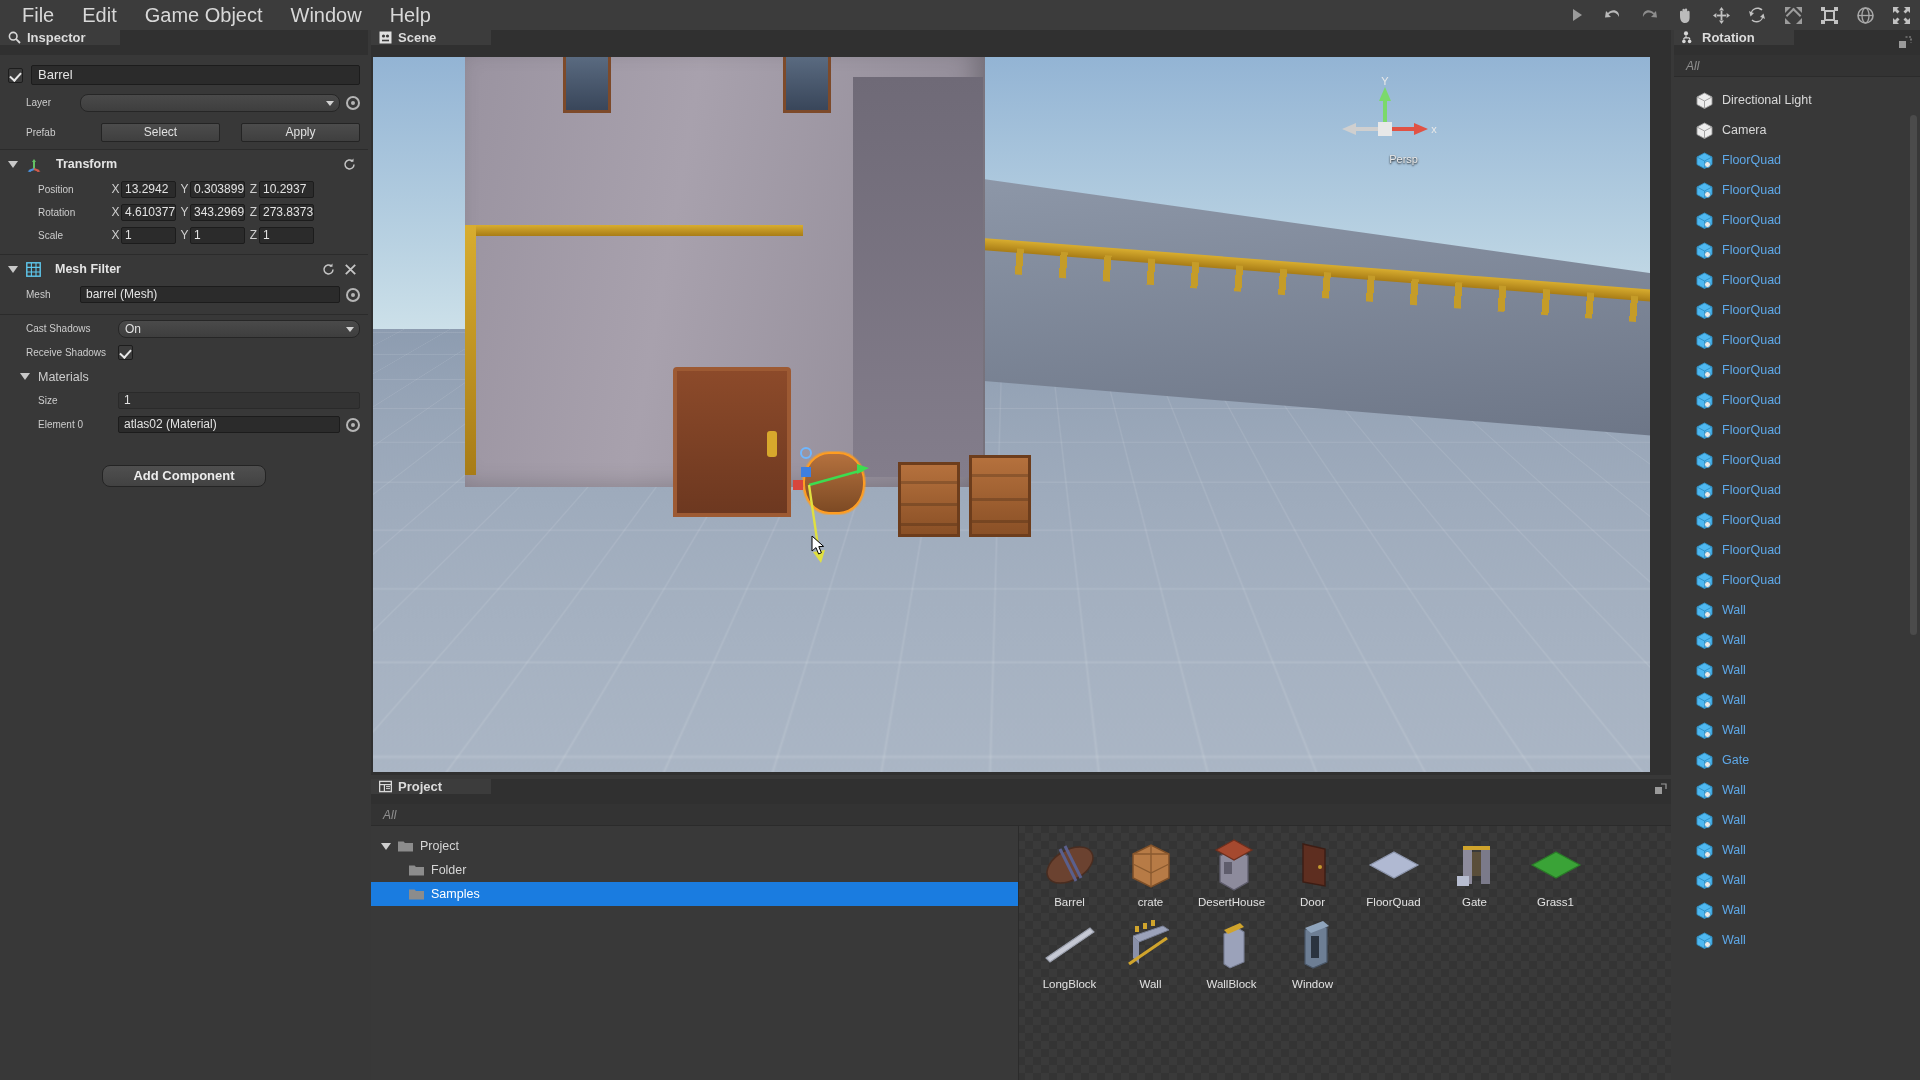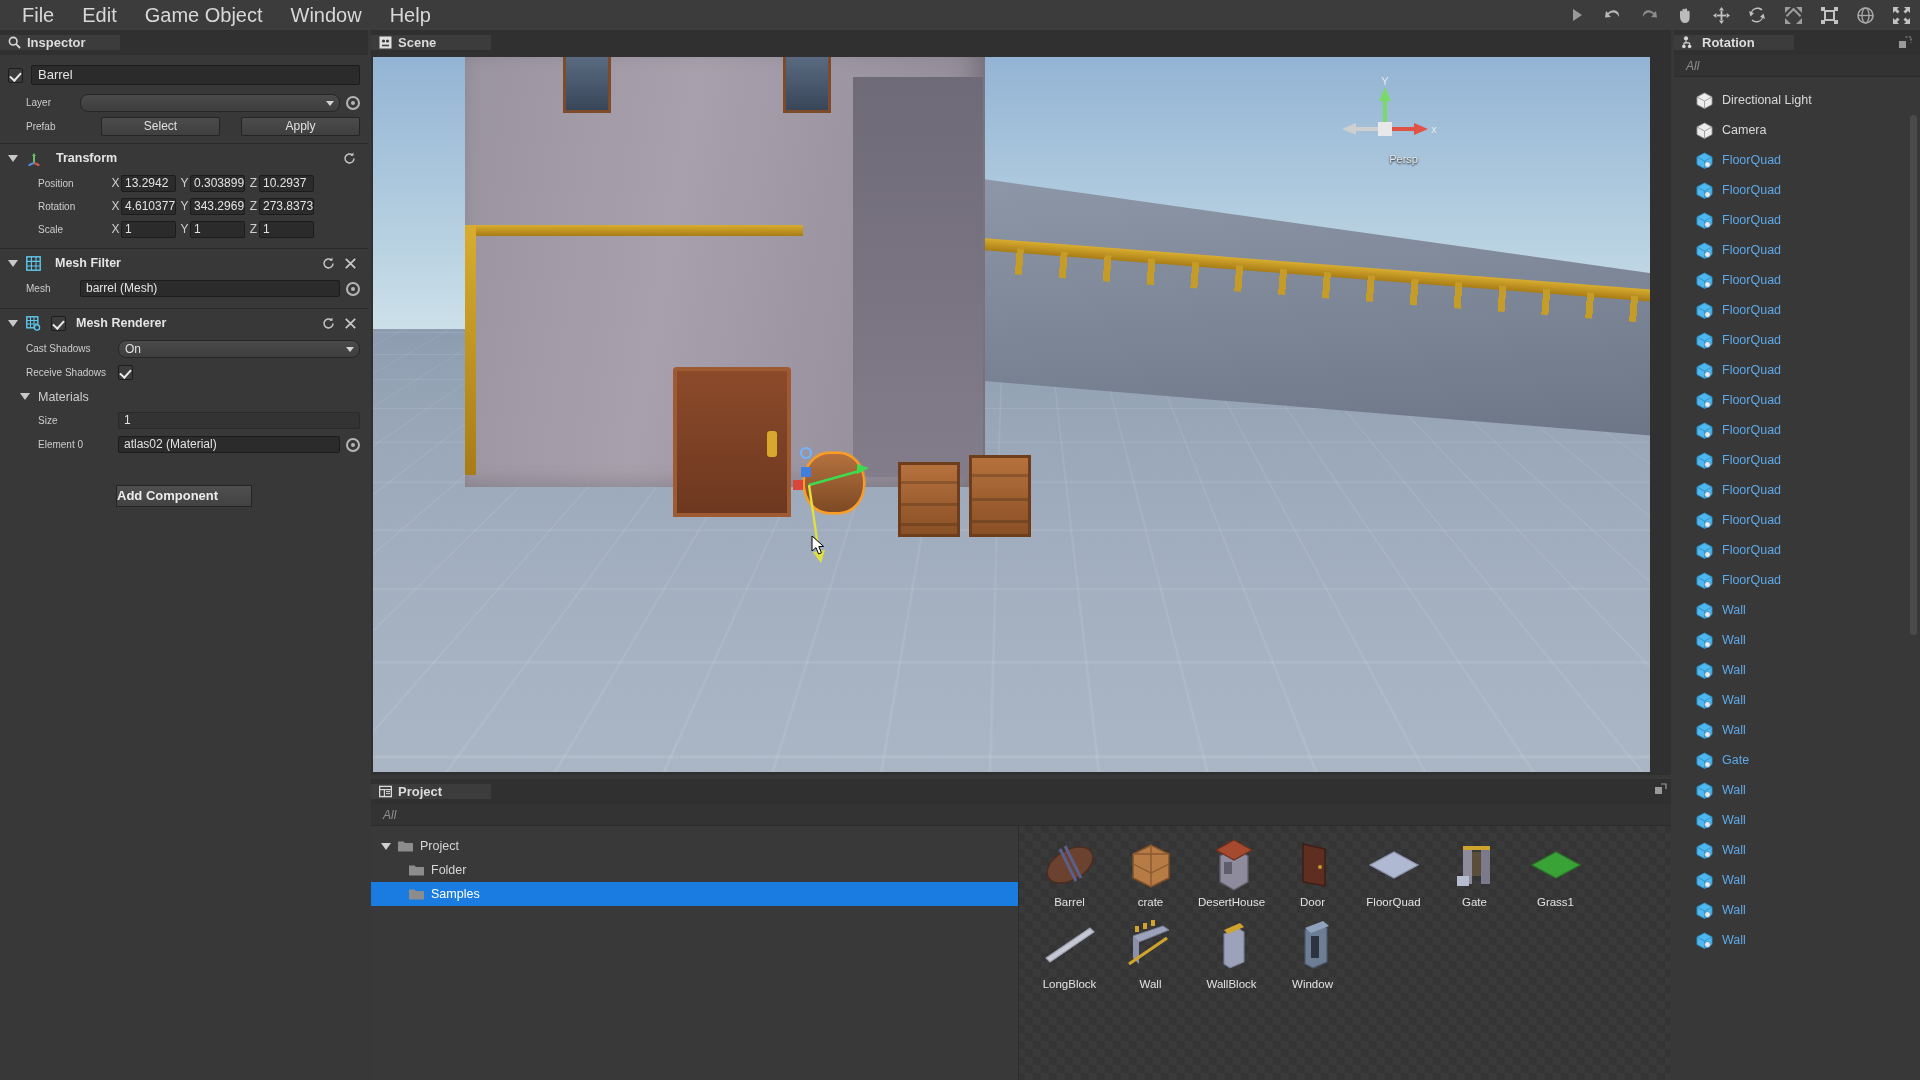--- a/index.html
+++ b/index.html
@@ -27,21 +27,21 @@
     display: flex; align-items: center; gap: 10px;
   }
   .tbtn {
     width: 26px; height: 26px; display: flex; align-items: center;
     justify-content: center; cursor: pointer;
   }
   .tbtn svg { display: block; }
 
   
   .panel-tabbar {
-    height: 25px; background: #303030; display: flex; align-items: center;
+    height: 25px; background: #303030; display: flex; align-items: flex-start;
     position: relative;
   }
   .panel-tab {
     background: #3c3c3c; color: #dcdcdc; font-size: 13px; font-weight: bold;
     display: flex; align-items: center; gap: 6px; padding: 0 14px 0 8px;
     min-width: 120px; cursor: pointer;
   }
   .tabfill { flex: 1; background: #303030; }
 
   
@@ -91,21 +91,21 @@
   .circle-btn::after {
     content: ""; position: absolute; left: 3px; top: 3px; width: 4px; height: 4px;
     background: #b5b5b5; border-radius: 50%;
   }
 
   .btn {
     height: 19px; background: linear-gradient(#4c4c4c, #3f3f3f);
     border: 1px solid #242424; border-radius: 2px; color: #e0e0e0;
     font-size: 12px; line-height: 17px; text-align: center; cursor: pointer;
   }
-  .prefab-row { display: flex; align-items: center; height: 21px; padding: 0 8px; margin-top: 3px; gap: 21px; }
+  .prefab-row { display: flex; align-items: center; height: 21px; padding: 0 8px; margin-top: 9px; gap: 21px; }
   .prefab-row .btn { flex: 1; }
 
   .divider { height: 1px; background: #2b2b2b; margin: 6px 0 0 0; }
 
   .comp-header {
     display: flex; align-items: center; height: 24px; padding: 0 8px; gap: 6px;
     margin-top: 2px;
   }
   .foldout {
     width: 0; height: 0; border-left: 5px solid transparent;
@@ -131,23 +131,23 @@
     flex: 1; overflow: hidden; white-space: nowrap; cursor: text;
   }
   .flatfield {
     height: 17px; background: #333; border: 1px solid #2a2a2a; border-radius: 2px;
     color: #e3e3e3; font-size: 12px; line-height: 15px; padding: 0 5px;
     flex: 1; overflow: hidden; white-space: nowrap; cursor: text;
   }
   .sub-label { padding-left: 30px !important; }
   .add-comp-wrap { display: flex; justify-content: center; margin-top: 30px; }
   .add-comp {
-    width: 136px; height: 22px; background: linear-gradient(#4f4f4f, #424242);
-    border: 1px solid #242424; border-radius: 0; color: #ececec;
-    font-size: 13px; font-weight: bold; line-height: 20px; 
+    width: 164px; height: 22px; background: linear-gradient(#4f4f4f, #424242);
+    border: 1px solid #242424; border-radius: 8px; color: #ececec;
+    font-size: 13px; font-weight: bold; line-height: 20px; text-align: center;
     cursor: pointer;
   }
 
   
   .scene-panel {
     position: absolute; left: 371px; top: 30px; width: 1300px; height: 745px;
     background: #303030;
   }
   .scene-view {
     position: absolute; left: 2px; top: 27px; width: 1277px; height: 715px;
@@ -474,39 +474,20 @@
       </div>
 
       <div class="row">
         <div class="row-label">Mesh</div>
         <div class="textfield">barrel (Mesh)</div>
         <div class="circle-btn"></div>
       </div>
 
       <div class="divider" style="margin-top:9px"></div>
 
-      <div class="comp-header">
-        <div class="foldout"></div>
-        <svg width="15" height="15" viewBox="0 0 15 15">
-          <rect x="0.8" y="0.8" width="11" height="11" fill="none" stroke="#5fc9ef" stroke-width="1.4"></rect>
-          <path d="M4.5 1v10.5M8 1v10.5M1 4.5h10.5M1 8h10.5" stroke="#5fc9ef" stroke-width="1"></path>
-          <circle cx="11" cy="11.5" r="2.6" fill="#383838" stroke="#5fc9ef" stroke-width="1.3"></circle>
-        </svg>
-        <div class="chk on" style="margin-left:4px"></div>
-        <span class="comp-title" style="margin-left:4px">Mesh Renderer</span>
-        <div class="comp-icons">
-          <svg class="ic-refresh" width="13" height="13" viewBox="0 0 13 13">
-              <path d="M11 6.5a4.5 4.5 0 1 1-1.5-3.4" fill="none" stroke="#c5c5c5" stroke-width="1.5"></path>
-              <path d="M10.5 0.5 L10.5 3.8 L7.3 3.8 Z" fill="#c5c5c5"></path>
-            </svg>
-          <svg class="ic-close" width="11" height="11" viewBox="0 0 11 11">
-              <path d="M0.8 0.8 L10.2 10.2 M10.2 0.8 L0.8 10.2" stroke="#c5c5c5" stroke-width="1.8"></path>
-            </svg>
-        </div>
-      </div>
 
       <div class="row">
         <div class="row-label" style="width:110px">Cast Shadows</div>
         <div class="dropdown">
           <span>On</span>
           <span class="caret"></span>
         </div>
       </div>
 
       <div class="row">

